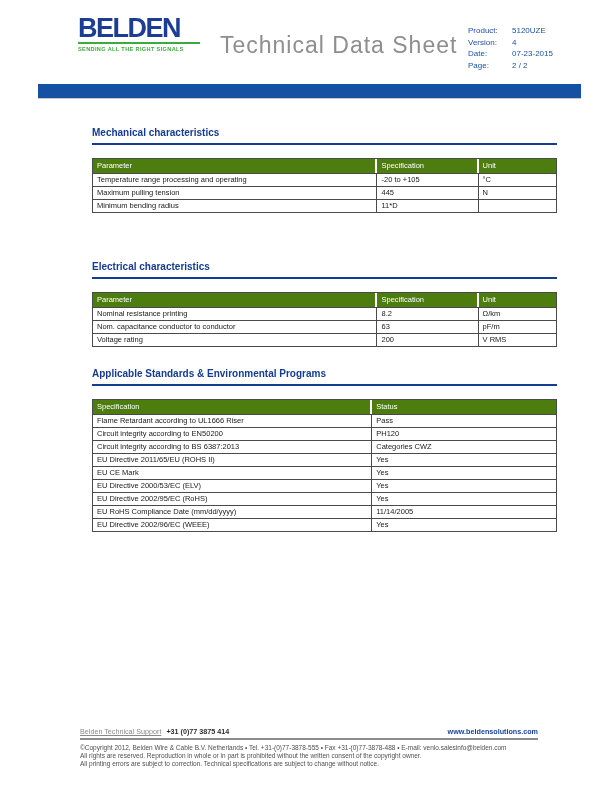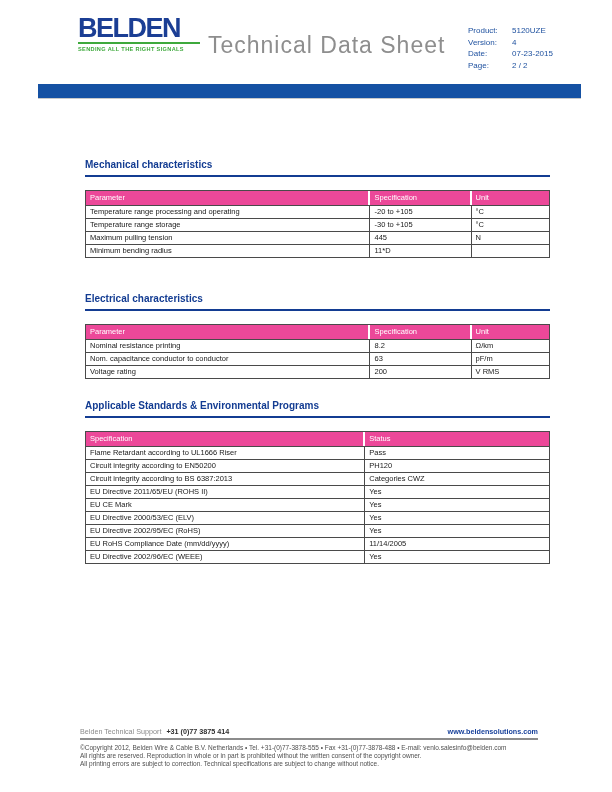--- a/index.html
+++ b/index.html
@@ -16,49 +16,49 @@
   .logo-brand{
     font-size:27px;font-weight:bold;color:#1b3e94;
     letter-spacing:-1.5px;line-height:26px;
   }
   .logo-rule{height:2px;background:#3ea93c;margin-top:1px;width:122px;}
   .logo-tagline{
     margin-top:2px;font-size:5.6px;font-weight:bold;color:#3ea93c;
     letter-spacing:0.35px;white-space:nowrap;
   }
   .doc-title{
-    position:absolute;left:208px;top:32px;
+    position:absolute;left:220px;top:32px;
     font-size:23px;color:#8e8e8e;letter-spacing:1px;white-space:nowrap;
   }
   .meta{position:absolute;left:468px;top:25px;font-size:8px;color:#1c4f9e;}
   .meta-row{display:flex;line-height:11.5px;}
   .meta-label{width:44px;}
   .blue-bar{
     position:absolute;left:38px;top:84px;width:543px;height:14px;
     background:#1551a3;border-bottom:1px solid #c9c9c9;
   }
 
   
-  .content-section{position:absolute;left:85px;width:465px;margin-top:32px;}
+  .content-section{position:absolute;left:92px;width:465px;}
   .sec-mech{top:127px;}
   .sec-elec{top:261px;}
   .sec-std{top:368px;}
   .sec-heading{
     margin:0 0 13px 0;padding:0 0 5px 0;
     font-size:10px;font-weight:bold;color:#133c92;
     border-bottom:2px solid #133c92;
   }
 
   .data-table{
     width:100%;border-collapse:separate;border-spacing:0;
     border:1px solid #4a4a4a;
     font-size:7.5px;color:#1a1a1a;table-layout:fixed;
   }
   .data-table th{
-    background:#ec4899;color:#ffffff;font-weight:normal;
+    background:#4d7c0f;color:#ffffff;font-weight:normal;
     text-align:left;padding:2px 4px 3px 4px;font-size:7.5px;
     white-space:nowrap;overflow:hidden;
   }
   .data-table th:not(:last-child){border-right:2px solid #ffffff;}
   .data-table td{
     padding:1px 4px 2px 4px;border-top:1px solid #4a4a4a;
     height:9px;white-space:nowrap;overflow:hidden;
   }
   .data-table td:not(:last-child){border-right:1px solid #4a4a4a;}
   .cols3 th:nth-child(1),.cols3 td:nth-child(1){width:63%;}
@@ -66,21 +66,21 @@
   .cols3 th:nth-child(3),.cols3 td:nth-child(3){width:16%;}
   .cols2 th:nth-child(1),.cols2 td:nth-child(1){width:60.5%;}
   .cols2 th:nth-child(2),.cols2 td:nth-child(2){width:39.5%;}
 
   
   .support-line{
     position:absolute;left:80px;top:727px;width:458px;
     display:flex;justify-content:space-between;align-items:baseline;
     font-size:7.2px;
   }
-  .support-label{color:#8a8a8a;}
+  .support-label{color:#8a8a8a;text-decoration:underline;}
   .support-phone{color:#2e2e2e;font-weight:bold;margin-left:3px;}
   .website{color:#17409a;font-weight:bold;text-decoration:none;}
   .footer-rule{
     position:absolute;left:80px;top:738px;width:458px;
     border-top:2px solid #8c8c8c;
   }
   .copyright{
     position:absolute;left:80px;top:744px;width:478px;
     font-size:6.5px;color:#4f4f4f;line-height:7.8px;
   }
@@ -129,25 +129,20 @@
             <th>Unit</th>
           </tr>
         </thead>
         <tbody>
           <tr>
             <td>Temperature range processing and operating</td>
             <td>-20 to +105</td>
             <td>°C</td>
           </tr>
           <tr>
-            <td>Temperature range storage</td>
-            <td>-30 to +105</td>
-            <td>°C</td>
-          </tr>
-          <tr>
             <td>Maximum pulling tension</td>
             <td>445</td>
             <td>N</td>
           </tr>
           <tr>
             <td>Minimum bending radius</td>
             <td>11*D</td>
             <td></td>
           </tr>
         </tbody>

